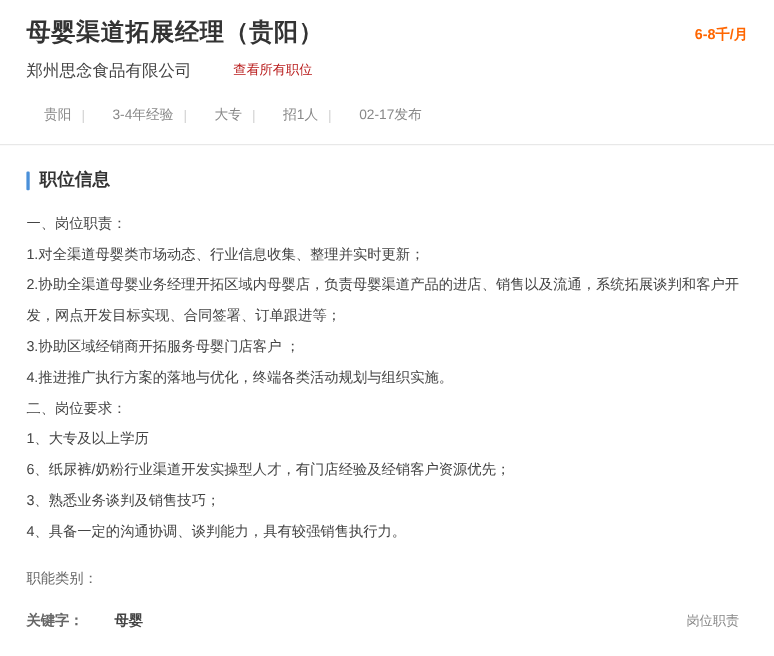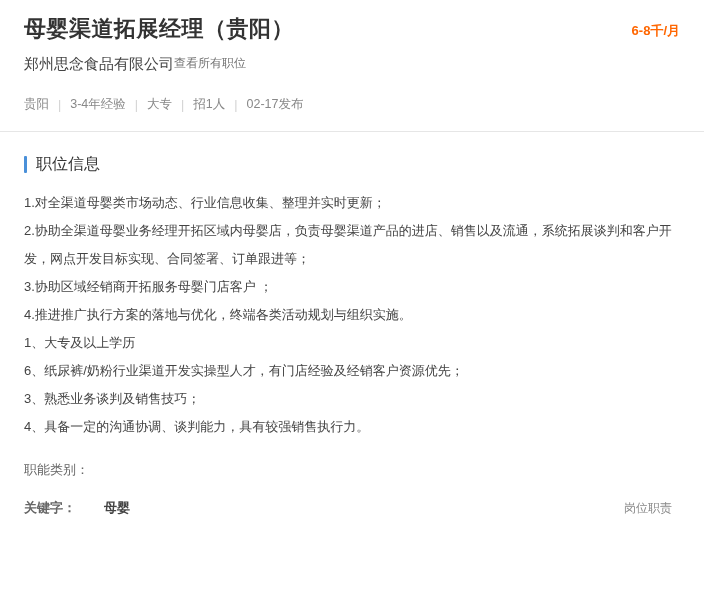--- a/index.html
+++ b/index.html
@@ -51,37 +51,39 @@
     display: flex;
     align-items: flex-start;
     margin-top: 9px;
   }
   .company-name {
     font-size: 15px;
     color: #444444;
   }
   .all-jobs-link {
     font-size: 12px;
-    color: #737373;
+    color: #b91c1c;
+    margin-left: 38px;
     cursor: pointer;
     text-decoration: none;
   }
 
   
   .meta-row {
     margin-top: 22px;
     padding: 0 24px;
     font-size: 12.5px;
     color: #888888;
     display: flex;
     align-items: center;
     flex-wrap: wrap;
   }
   .meta-item {
     white-space: nowrap;
+    margin-left: 16px;
   }
   .meta-sep {
     color: #d2d2d2;
     margin: 0 9px;
   }
 
   .divider {
     margin-top: 18px;
     height: 1px;
     background: #e6e6e6;
@@ -100,21 +102,21 @@
   }
   .section-bar {
     width: 3px;
     height: 17px;
     background: #4a90d9;
     margin-right: 9px;
     border-radius: 1px;
   }
   .section-title {
     font-size: 16px;
-    font-weight: normal;
+    font-weight: bold;
     color: #333333;
     line-height: 18px;
   }
 
   .desc-body {
     margin-top: 16px;
     font-size: 13px;
     color: #444444;
     line-height: 28px;
   }
@@ -198,24 +200,26 @@
 
   <div class="divider"></div>
 
   <div class="section">
     <div class="section-head">
       <span class="section-bar"></span>
       <span class="section-title">职位信息</span>
     </div>
 
     <div class="desc-body">
+      <p>一、岗位职责：</p>
       <p>1.对全渠道母婴类市场动态、行业信息收集、整理并实时更新；</p>
       <p>2.协助全渠道母婴业务经理开拓区域内母婴店，负责母婴渠道产品的进店、销售以及流通，系统拓展谈判和客户开发，网点开发目标实现、合同签署、订单跟进等；</p>
       <p>3.协助区域经销商开拓服务母婴门店客户 ；</p>
       <p>4.推进推广执行方案的落地与优化，终端各类活动规划与组织实施。</p>
+      <p>二、岗位要求：</p>
       <p>1、大专及以上学历</p>
       <p>6、纸尿裤/奶粉行业渠道开发实操型人才，有门店经验及经销客户资源优先；</p>
       <p>3、熟悉业务谈判及销售技巧；</p>
       <p>4、具备一定的沟通协调、谈判能力，具有较强销售执行力。</p>
     </div>
 
     <div class="field-row">
       <span class="field-label">职能类别：</span>
     </div>
 

